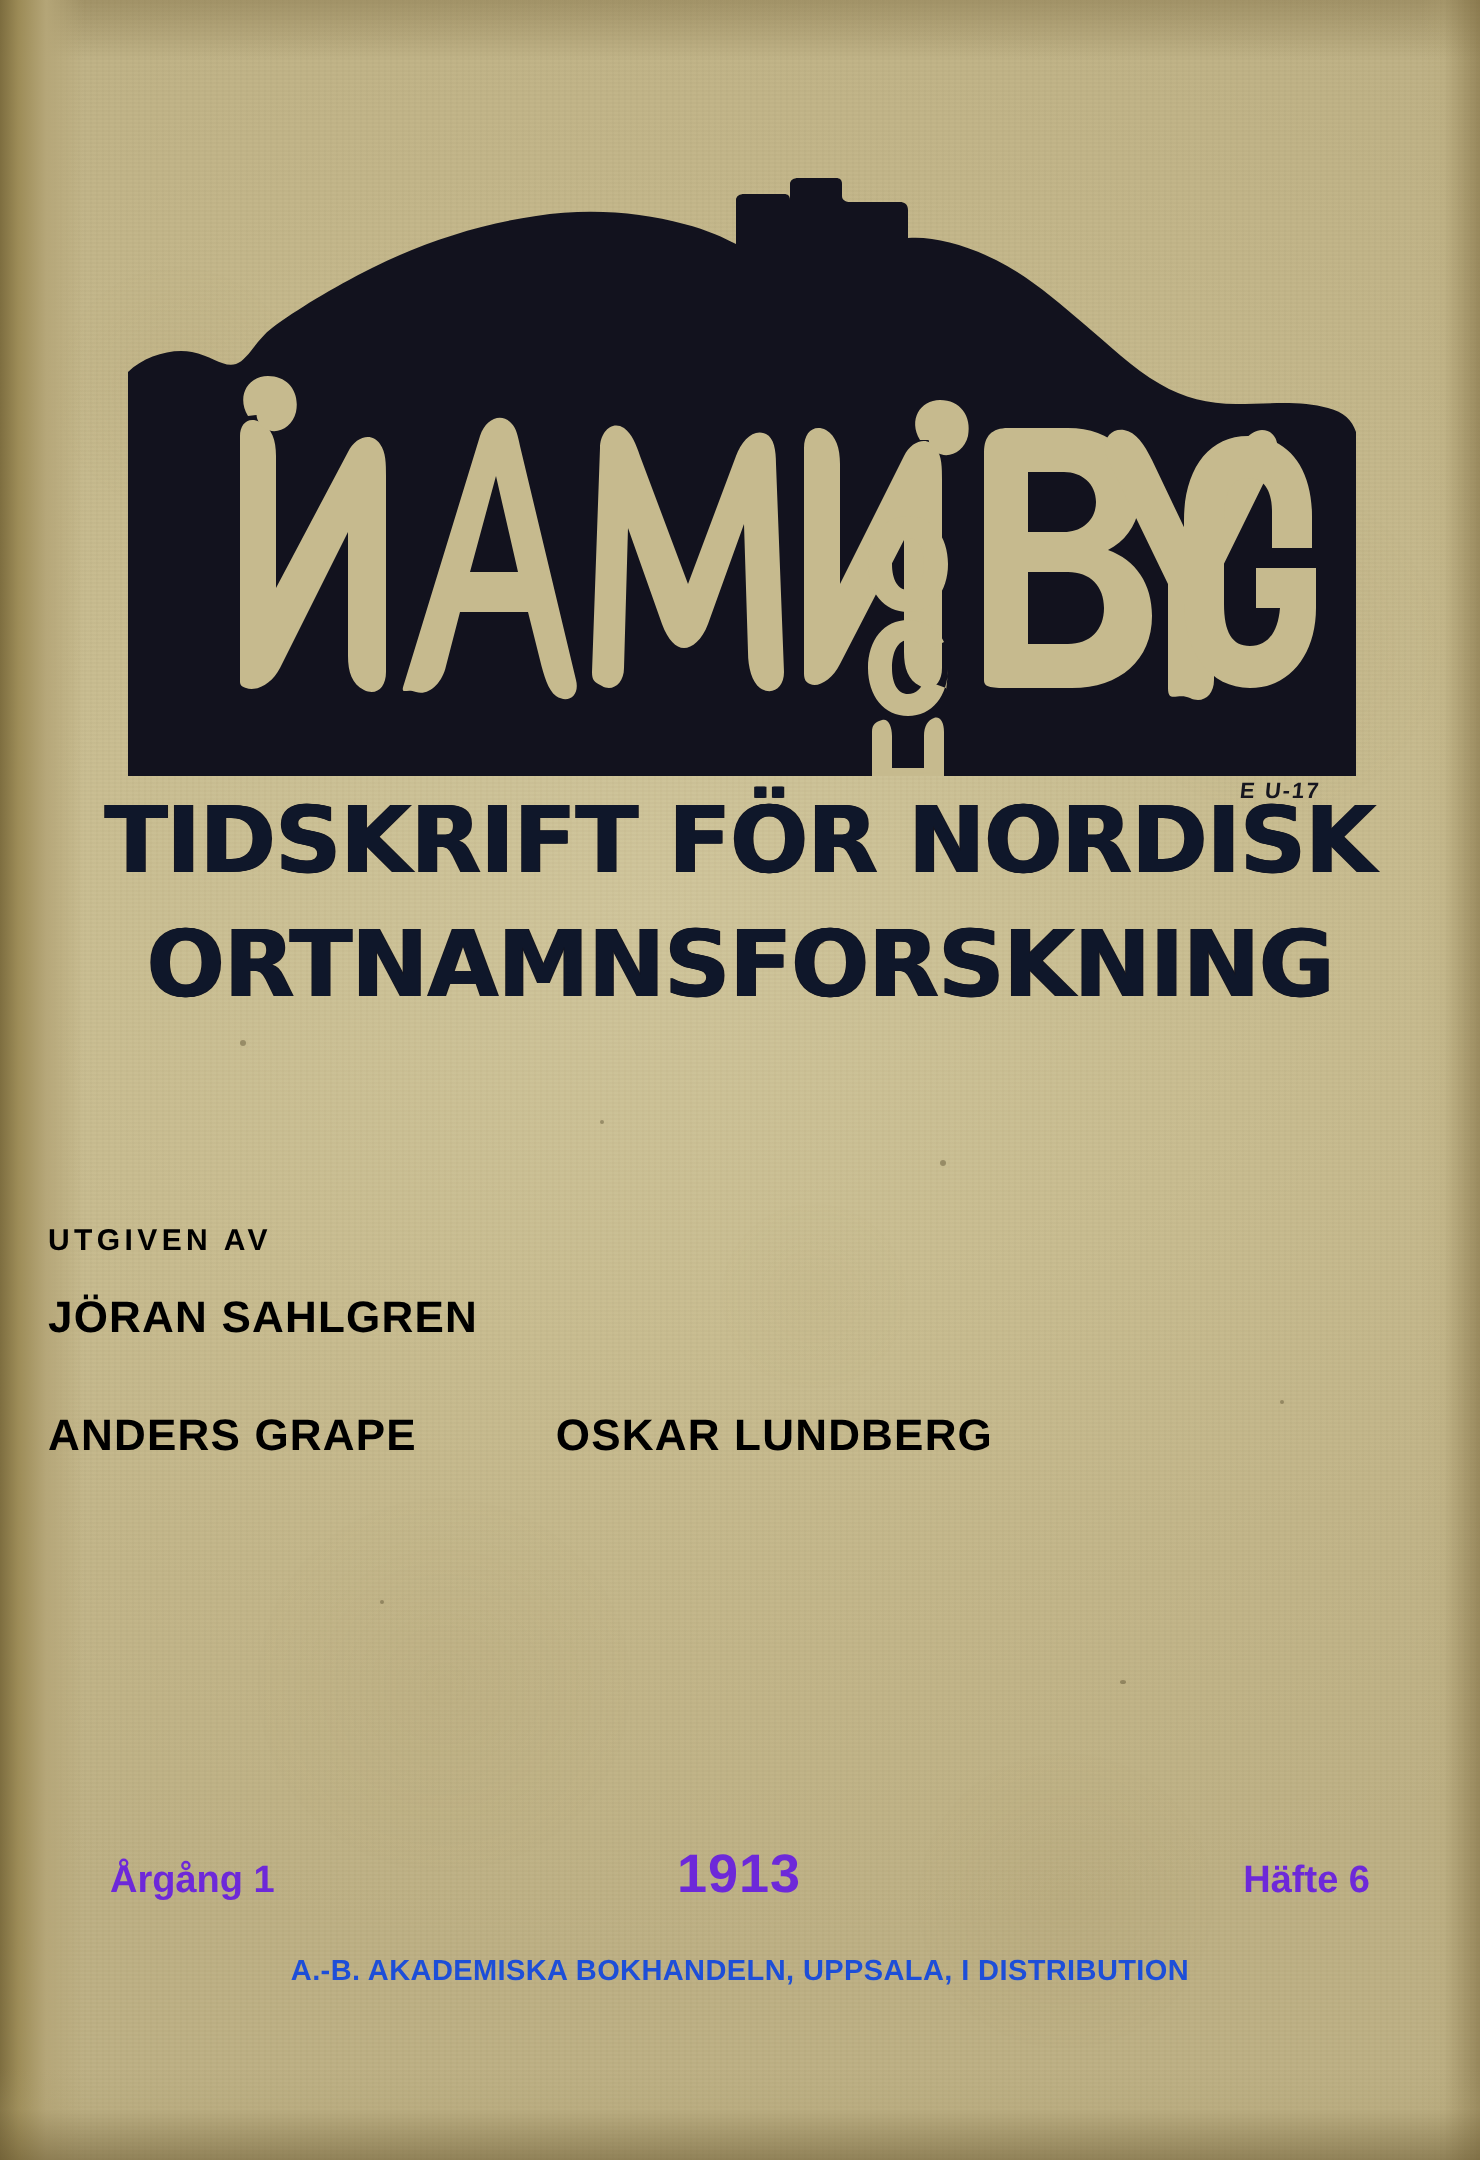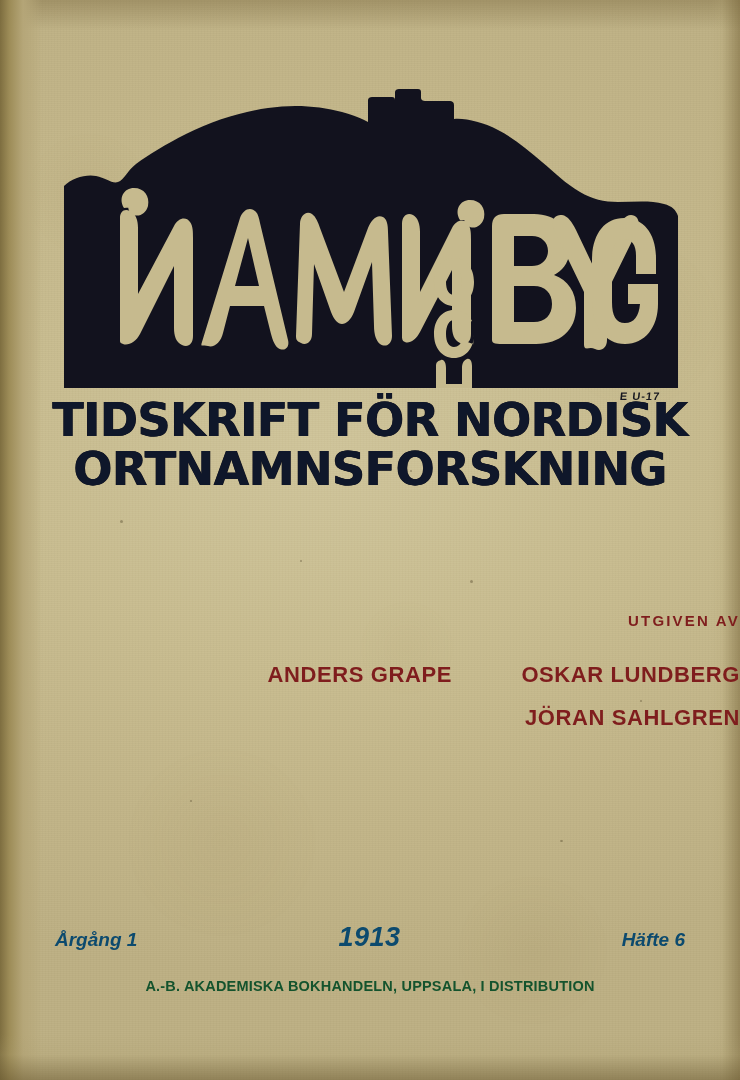--- a/index.html
+++ b/index.html
@@ -105,29 +105,30 @@
   }
   .sub-line {
     display: block;
     font-family: "DejaVu Sans", sans-serif;
     font-weight: 700;
     line-height: .96;
     letter-spacing: -0.5px;
     text-shadow: 0.5px 0 0 #15151f, -0.4px 0 0 #15151f;
   }
   #sub1 { font-size: 46px; }
-  #sub2 { font-size: 46px; margin-top: 5px; }
+  #sub2 { font-size: 46px; margin-top: 18px; }
 
   
   #editors {
     position: absolute;
     left: 0; right: 0;
     top: 612px;
-    text-align: right;
-    color: #7f1d1d;
+    text-align: left;
+    color: #000000;
+    padding-left: 24px;
   }
   #utgiven {
     font-size: 15px;
     font-weight: 700;
     letter-spacing: 2.2px;
   }
   #editors-row1 {
     margin-top: 33px;
     font-size: 22px;
     font-weight: 700;
@@ -144,22 +145,21 @@
 
   
   #footer-line {
     position: absolute;
     left: 55px;
     right: 55px;
     top: 922px;
     display: flex;
     align-items: baseline;
     justify-content: space-between;
-    color: #0c4a6e;
-    font-style: italic;
+    color: #6d28d9;
   }
   #volume, #issue {
     font-size: 19px;
     font-weight: 700;
   }
   #year {
     font-size: 27px;
     font-weight: 700;
     letter-spacing: 0.5px;
     position: relative;
@@ -167,21 +167,21 @@
     margin-left: 24px;
   }
   #imprint {
     position: absolute;
     left: 0; right: 0;
     top: 978px;
     text-align: center;
     font-size: 14.5px;
     font-weight: 700;
     letter-spacing: 0.2px;
-    color: #14532d;
+    color: #1d4ed8;
   }
   
   .speck { position: absolute; background: rgba(60,48,24,.35); border-radius: 50%; }
 </style>
 </head>
 <body>
 
 <div id="page">
 
   <div id="paper-base"></div>
@@ -289,28 +289,28 @@
     <div id="signature">E U-17</div>
   </div>
 
   <div id="subtitle">
     <span id="sub1" class="sub-line">TIDSKRIFT FÖR NORDISK</span>
     <span id="sub2" class="sub-line">ORTNAMNSFORSKNING</span>
   </div>
 
   <div id="editors">
     <div id="utgiven">UTGIVEN AV</div>
+    <div id="editors-row2">
+      <span class="ed-name">JÖRAN SAHLGREN</span>
+    </div>
     <div id="editors-row1">
       <span class="ed-name">ANDERS GRAPE</span>
       <span id="ed-gap"></span>
       <span class="ed-name">OSKAR LUNDBERG</span>
     </div>
-    <div id="editors-row2">
-      <span class="ed-name">JÖRAN SAHLGREN</span>
-    </div>
   </div>
 
   <div id="footer-line">
     <span id="volume">Årgång 1</span>
     <span id="year">1913</span>
     <span id="issue">Häfte 6</span>
   </div>
 
   <div id="imprint">A.-B. AKADEMISKA BOKHANDELN, UPPSALA, I DISTRIBUTION</div>
 

